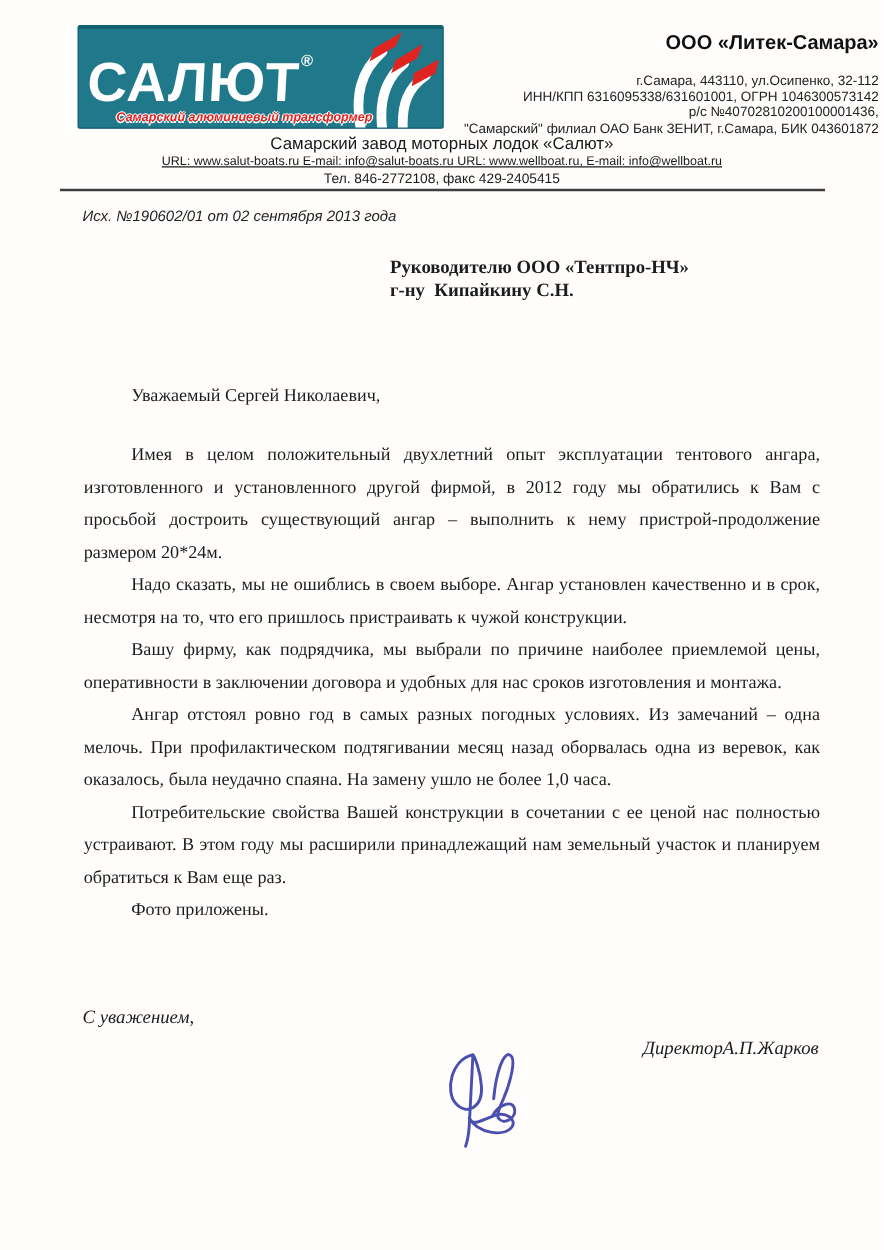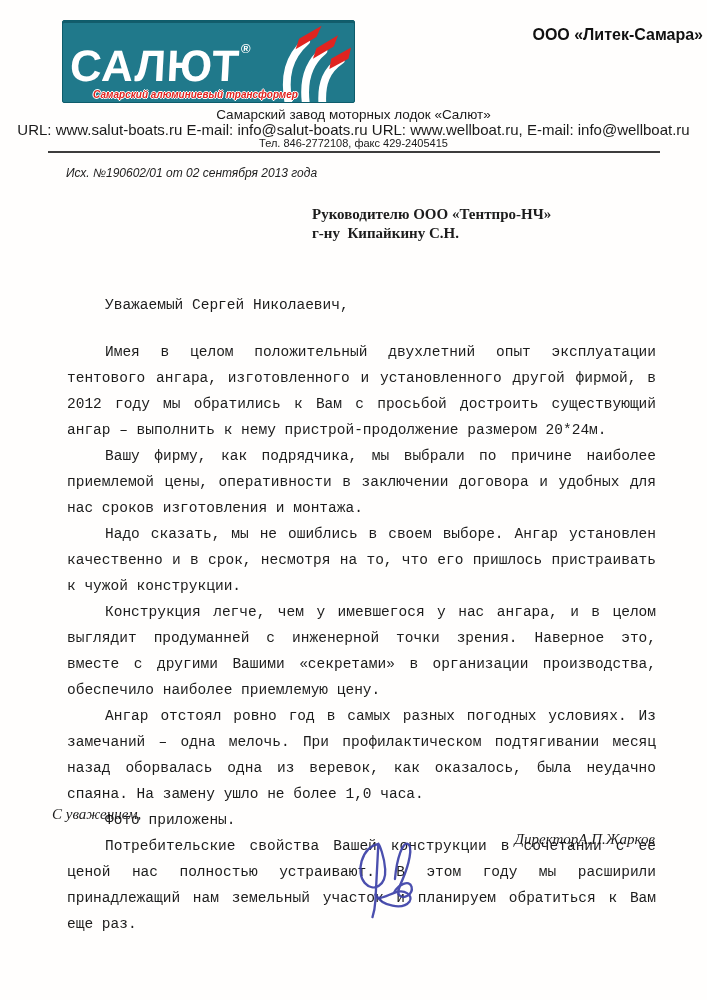--- a/index.html
+++ b/index.html
@@ -37,33 +37,33 @@
   .sails{position:absolute;right:2px;top:3px;width:92px;height:78px;}
   .company{
     position:absolute;right:4px;top:26px;width:360px;text-align:right;
     font-family:"Liberation Sans",sans-serif;
   }
   .company-name{font-size:16px;font-weight:bold;color:#111;margin-bottom:15px;}
   .company-line{font-size:10.8px;line-height:12.6px;color:#222;}
   .factory{position:absolute;left:0;top:107px;width:707px;text-align:center;
     font-family:"Liberation Sans",sans-serif;color:#1a1a1a;}
   .factory-title{font-size:13.5px;line-height:15px;}
-  .factory-contacts{font-size:15px;line-height:14px;margin-top:1px;}
+  .factory-contacts{font-size:10px;line-height:14px;margin-top:1px;text-decoration:underline;}
   .factory-phone{font-size:11px;line-height:13px;}
   .rule{position:absolute;left:48px;top:151px;width:612px;height:2px;background:#3d3d3d;}
   
   .ref{position:absolute;left:66px;top:166px;
     font-family:Liberation Sans, sans-serif;font-style:italic;font-size:12px;color:#222;}
   .addressee{position:absolute;left:312px;top:205px;font-weight:bold;font-size:15px;
     line-height:18.5px;white-space:pre-wrap;}
-  .body{position:absolute;left:67px;top:292px;width:589px;
-    font-size:14.5px;line-height:26px;text-align:justify;font-family:Liberation Mono, monospace;}
+  .body{position:absolute;left:67px;top:304px;width:589px;
+    font-size:14.5px;line-height:26px;text-align:justify;}
   .body .salutation{text-indent:38px;text-align:left;margin-bottom:21px;}
   .body p{text-indent:38px;margin:0;}
-  .closing{position:absolute;left:52px;top:806px;font-style:italic;font-size:15px;}
+  .closing{position:absolute;left:66px;top:806px;font-style:italic;font-size:15px;}
   .signer-row{position:absolute;left:66px;top:831px;width:589px;display:flex;
     justify-content:flex-end;font-style:italic;font-size:15px;}
   .signature{position:absolute;left:349px;top:836px;width:88px;height:84px;}
 </style>
 </head>
 <body>
 
 <div class="page">
 
   <div class="logo">
@@ -74,44 +74,49 @@
       <path d="M69,94 C67,68 74,53 90,42" style="stroke:#fff;fill:none;stroke-width:9;stroke-linecap:round"></path>
       <polygon points="42,17 68,2 62,15 38,29" style="fill:var(--red)"></polygon>
       <polygon points="62,28 87,13 82,26 58,40" style="fill:var(--red)"></polygon>
       <polygon points="79,40 102,27 99,40 77,52" style="fill:var(--red)"></polygon>
     </svg>
     <div class="logo-sub">Самарский алюминиевый трансформер</div>
   </div>
 
   <div class="company">
     <div class="company-name">ООО «Литек-Самара»</div>
+    <div>
+        <div class="company-line">г.Самара, 443110, ул.Осипенко, 32-112</div>
+        <div class="company-line">ИНН/КПП 6316095338/631601001, ОГРН 1046300573142</div>
+        <div class="company-line">р/с №40702810200100001436,</div>
+        <div class="company-line">"Самарский" филиал ОАО Банк ЗЕНИТ, г.Самара, БИК 043601872</div>
+      </div>
   </div>
 
   <div class="factory">
     <div class="factory-title">Самарский завод моторных лодок «Салют»</div>
     <div class="factory-contacts">URL: www.salut-boats.ru E-mail: info@salut-boats.ru  URL: www.wellboat.ru,  E-mail: info@wellboat.ru</div>
     <div class="factory-phone">Тел. 846-2772108, факс 429-2405415</div>
   </div>
 
   <div class="rule"></div>
 
   <div class="ref">Исх. №190602/01 от 02 сентября 2013 года</div>
   <div class="addressee">Руководителю ООО «Тентпро-НЧ»
 г-ну  Кипайкину С.Н.</div>
 
   <div class="body">
     <div class="salutation">Уважаемый Сергей Николаевич,</div>
     <div>
         <p class="">Имея в целом положительный двухлетний опыт эксплуатации тентового ангара, изготовленного и установленного другой фирмой, в 2012 году мы обратились к Вам с просьбой достроить существующий ангар – выполнить к нему пристрой-продолжение размером 20*24м.</p>
+        <p class="">Надо сказать, мы не ошиблись в своем выборе. Ангар установлен качественно и в срок, несмотря на то, что его пришлось пристраивать к чужой конструкции.</p>
         <p class="">Вашу фирму, как подрядчика, мы выбрали по причине наиболее приемлемой цены, оперативности в заключении договора и удобных для нас сроков изготовления и монтажа.</p>
-        <p class="">Надо сказать, мы не ошиблись в своем выборе. Ангар установлен качественно и в срок, несмотря на то, что его пришлось пристраивать к чужой конструкции.</p>
-        <p class="">Конструкция легче, чем у имевшегося у нас ангара, и в целом выглядит продуманней с инженерной точки зрения. Наверное это, вместе с другими Вашими «секретами» в организации производства, обеспечило наиболее приемлемую цену.</p>
         <p class="">Ангар отстоял ровно год в самых разных погодных условиях. Из замечаний – одна мелочь. При профилактическом подтягивании месяц назад оборвалась одна из веревок,  как оказалось, была неудачно спаяна. На замену ушло не более 1,0 часа.</p>
+        <p class="">Потребительские свойства Вашей конструкции в сочетании с ее ценой нас полностью устраивают. В этом году мы расширили принадлежащий нам земельный участок и планируем обратиться к Вам еще раз.</p>
         <p class="">Фото приложены.</p>
-        <p class="">Потребительские свойства Вашей конструкции в сочетании с ее ценой нас полностью устраивают. В этом году мы расширили принадлежащий нам земельный участок и планируем обратиться к Вам еще раз.</p>
       </div>
   </div>
 
   <div class="closing">С уважением,</div>
   <div class="signer-row">
     <span>Директор</span>
     <span>А.П.Жарков</span>
   </div>
 
   <svg class="signature" viewBox="0 0 90 86" aria-hidden="true">

